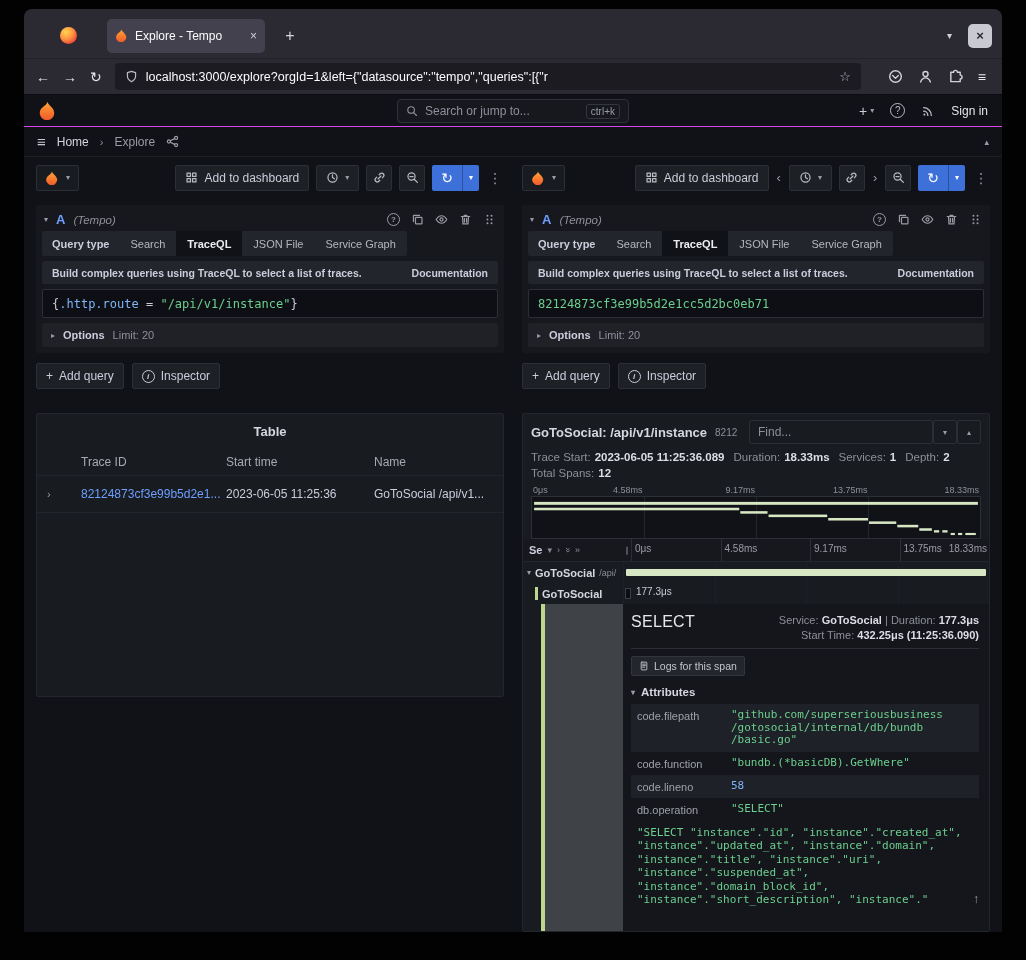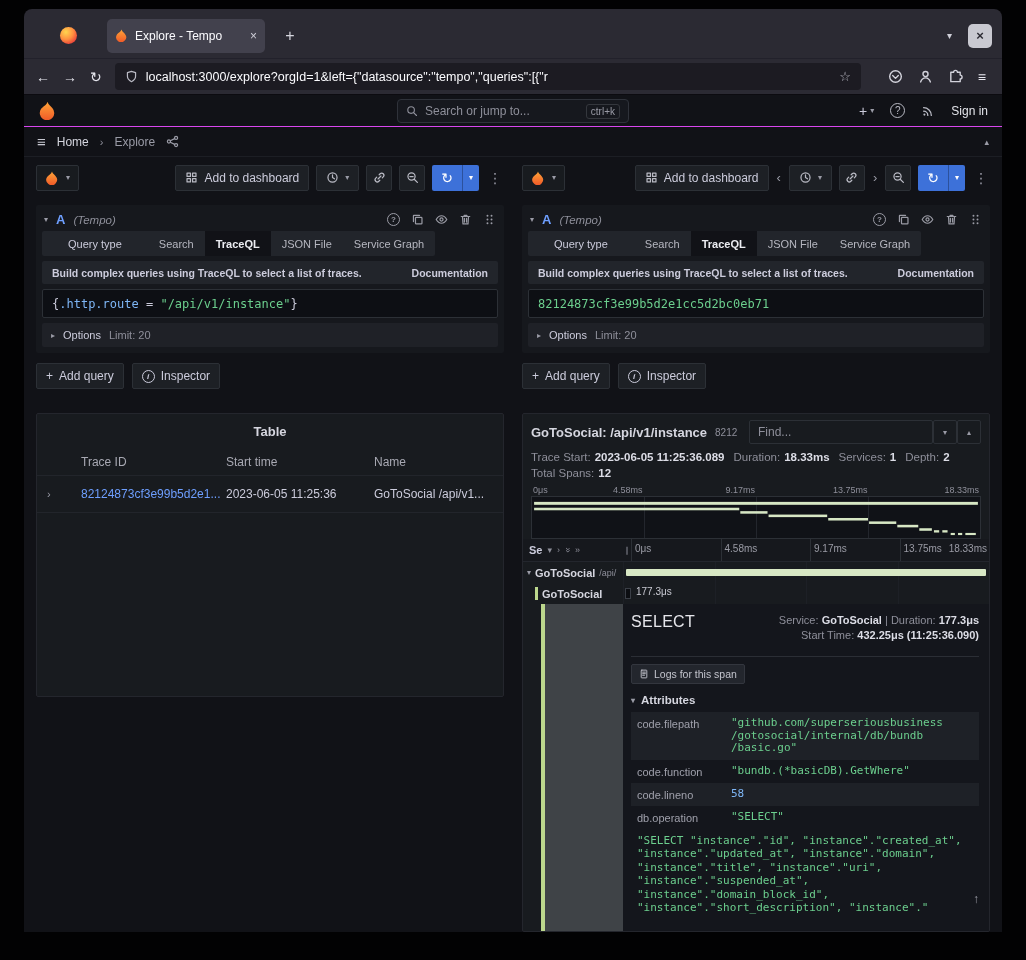--- a/index.html
+++ b/index.html
@@ -75,30 +75,30 @@
   
   .qcard{margin-top:14px;background:#16181d;border-radius:2px;padding:3px 6px 6px;flex-shrink:0}
   .qhead{height:23px;display:flex;align-items:center;gap:8px;padding:0 2px}
   .qhead .caret{font-size:8px;color:#9a9ba6}
   .refid{font-size:13px;font-weight:700;color:#6e9fff}
   .ds-hint{font-size:11.5px;font-style:italic;color:#8e8f9a}
   .qicons{margin-left:auto;display:flex;align-items:center;gap:11px;color:#9a9ba5}
   .qicons .ic{width:13px;height:13px}
   .qh-circ{width:13px;height:13px;border:1.3px solid currentColor;border-radius:50%;display:grid;place-items:center;font-size:8px;font-weight:700}
   .radio{display:inline-flex;background:#22252b;border-radius:2px;height:25px;align-items:stretch;overflow:hidden}
-  .radio .lbl{padding:0 26px;display:flex;align-items:center;font-size:11px;font-weight:400;color:#ccccdc}
+  .radio .lbl{padding:0 10px;display:flex;align-items:center;font-size:11px;font-weight:700;color:#ccccdc}
   .radio .opt{padding:0 11px;display:flex;align-items:center;font-size:11px;color:#b6b7c0}
   .radio .opt.active{background:#111217;color:#ecedf2;font-weight:700}
   .helper{margin-top:5px;height:23px;background:#22252b;border-radius:2px;display:flex;align-items:center;padding:0 10px;font-size:10.5px;font-weight:700;color:#ccccdc}
   .helper .doc{margin-left:auto}
   .qinput{margin-top:5px;height:29px;background:#0d0f14;border:1px solid #2c3036;border-radius:2px;display:flex;align-items:center;padding:0 9px;font-size:12px;white-space:pre}
   .t-punc{color:#ccccdc}.t-field{color:#7eb6f6}.t-op{color:#ccccdc}.t-str{color:#6ccf8e}
   .opts{margin-top:5px;height:24px;background:#1f2127;border-radius:2px;display:flex;align-items:center;gap:8px;padding:0 9px;font-size:11px}
   .opts .caret{font-size:8px;color:#9a9ba6}
-  .opts .ol{font-weight:400;color:#ccccdc}
+  .opts .ol{font-weight:700;color:#ccccdc}
   .qbtns{margin-top:10px;display:flex;gap:8px;flex-shrink:0}
   .info-circ{width:13px;height:13px;border:1.3px solid currentColor;border-radius:50%;display:grid;place-items:center;font-size:8px;font-style:italic;font-weight:700}
 
   
   .panel{margin-top:24px;background:#181b1f;border:1px solid #24262d;border-radius:2px}
   .tbl{height:284px;display:flex;flex-direction:column;padding:6px 0;flex-shrink:0}
   .tbl-title{text-align:center;font-size:13px;font-weight:700;color:#d5d6df;padding:4px 0 10px}
   .trow{display:grid;grid-template-columns:34px 145px 148px 1fr;align-items:center;padding:0 10px}
   .trow.head{height:26px;font-size:12px;color:#a8a9b3}
   .trow.data{height:38px;border-top:1px solid #22252b;border-bottom:1px solid #22252b;font-size:12px}
@@ -143,21 +143,21 @@
   .sname .op{font-size:9px;color:#8e8f9a}
   .stripe{width:3px;height:13px;background:#bcd78d;flex-shrink:0}
   .stl{flex:1;height:100%;position:relative}
   .bar-root{position:absolute;left:3px;right:3px;top:7px;height:7px;background:#d7e7c4;border-radius:1px}
   .bar-tick{position:absolute;left:3px;top:6px;width:4px;height:9px;background:#0c0e12;outline:1px solid #3a3e46}
   .bar-lbl{position:absolute;left:13px;top:3px;font-size:10px;color:#c9cad3}
   .detail{flex:1;min-height:0;display:flex;padding-left:18px}
   .d-stripe{width:4px;background:#bcd78d;flex-shrink:0}
   .d-gutter{width:78px;background:#3f4347;flex-shrink:0}
   .d-body{flex:1;background:#14161c;padding:9px 10px 0 8px;position:relative;overflow:hidden}
-  .d-head{display:flex;align-items:flex-start;border-bottom:1px solid #2b2e35;padding-bottom:13px}
+  .d-head{display:flex;align-items:flex-start;border-bottom:1px solid #2b2e35;padding-bottom:5px}
   .d-op{font-size:16px;color:#e6e6eb;letter-spacing:.3px}
   .d-meta{margin-left:auto;text-align:right;font-size:11px;line-height:15px;color:#8e8f9a}
   .d-meta b{color:#dcdde6;font-weight:700}
   .logs-chip{margin-top:7px;display:inline-flex;align-items:center;gap:5px;height:20px;padding:0 7px;background:#23262d;border:1px solid #33363e;border-radius:2px;font-size:10.5px;color:#c3c4cd}
   .logs-chip .ic{width:10px;height:10px}
   .attr-toggle{margin-top:10px;display:flex;align-items:center;gap:6px;font-size:11.5px;font-weight:700;color:#d5d6df}
   .attr-toggle .caret{font-size:8px;color:#9a9ba6}
   .attrs{margin-top:6px;font-size:11px}
   .arow{display:flex;padding:5px 6px}
   .arow.alt{background:#1e2127}

